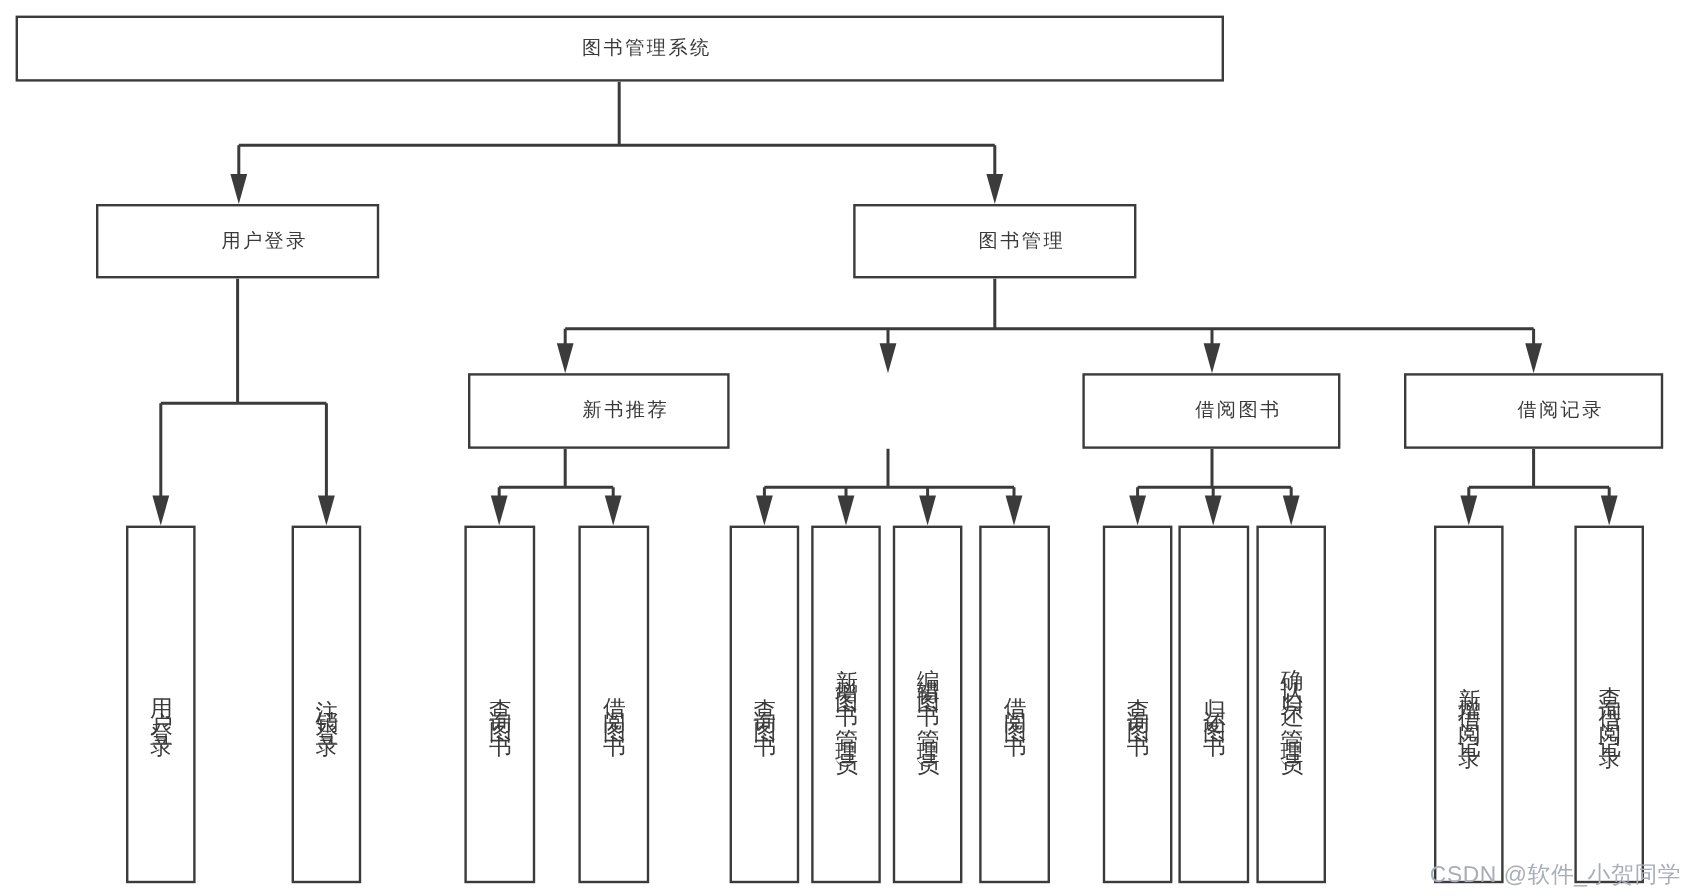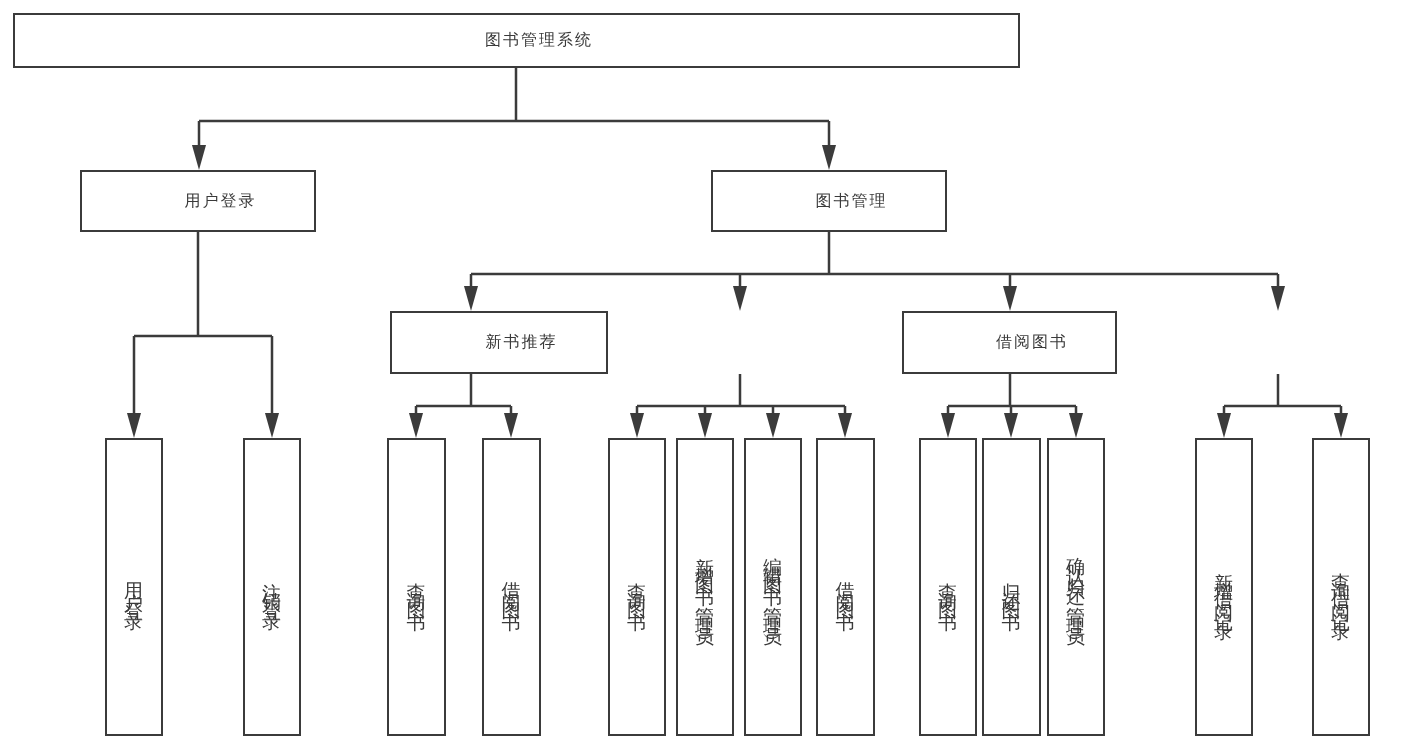--- a/index.html
+++ b/index.html
@@ -72,32 +72,34 @@
     </g>
   </svg>
 
   <div class="node hbox n-root">图书管理系统</div>
 
   <div class="node hbox n-login">用户登录</div>
   <div class="node hbox n-mgmt">图书管理</div>
 
   <div class="node hbox n-g0">新书推荐</div>
   <div class="node hbox n-g2">借阅图书</div>
+  <div class="node hbox n-g3">借阅记录</div>
 
   <div class="node leaf lf n-l0a">用户登录</div>
   <div class="node leaf lf n-l0b">注销登录</div>
 
   <div class="node leaf lf n-l1a">查询图书</div>
   <div class="node leaf lf n-l1b">借阅图书</div>
 
   <div class="node leaf lf n-l2a">查询图书</div>
   <div class="node leaf lf n-l2b">新增图书（管理员）</div>
   <div class="node leaf lf n-l2c">编辑图书（管理员）</div>
   <div class="node leaf lf n-l2d">借阅图书</div>
 
   <div class="node leaf lf n-l3a">查询图书</div>
   <div class="node leaf lf n-l3b">归还图书</div>
   <div class="node leaf lf n-l3c">确认归还（管理员）</div>
 
   <div class="node leaf lf n-l4a">新增借阅记录</div>
   <div class="node leaf lf n-l4b">查询借阅记录</div>
 
+  <div class="watermark">CSDN @软件_小贺同学</div>
 </div>
 
 </body></html>

